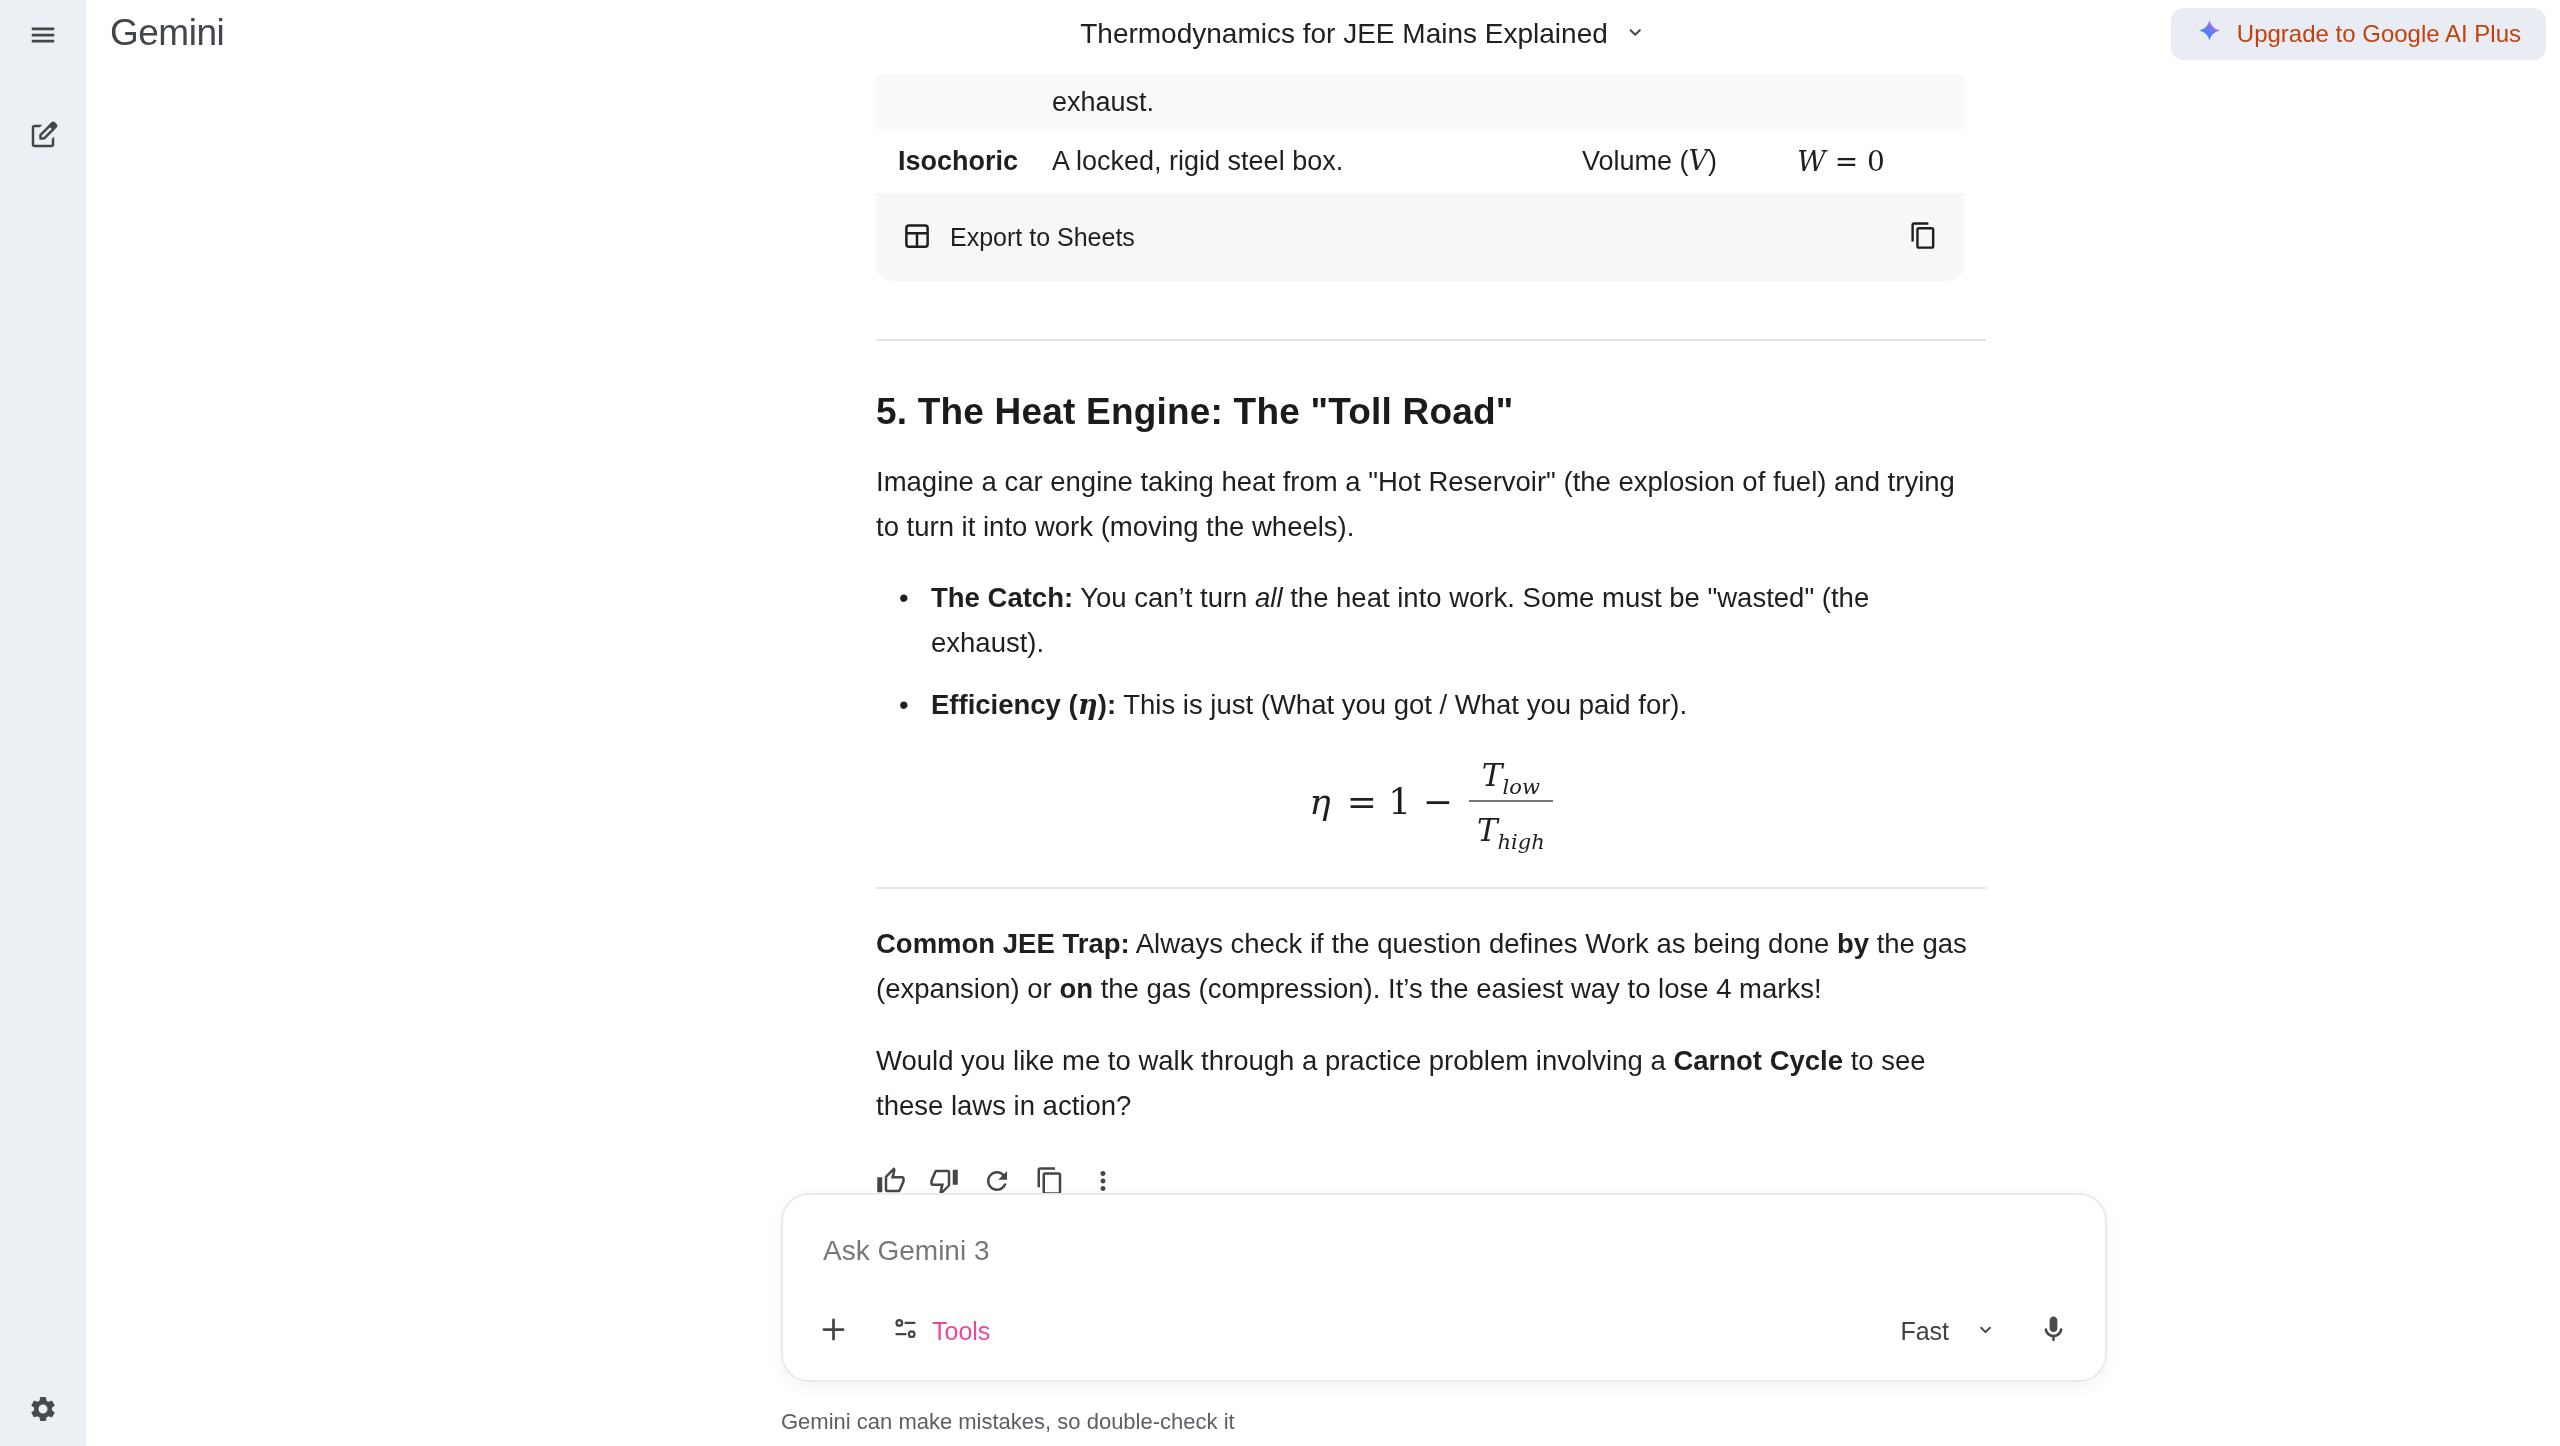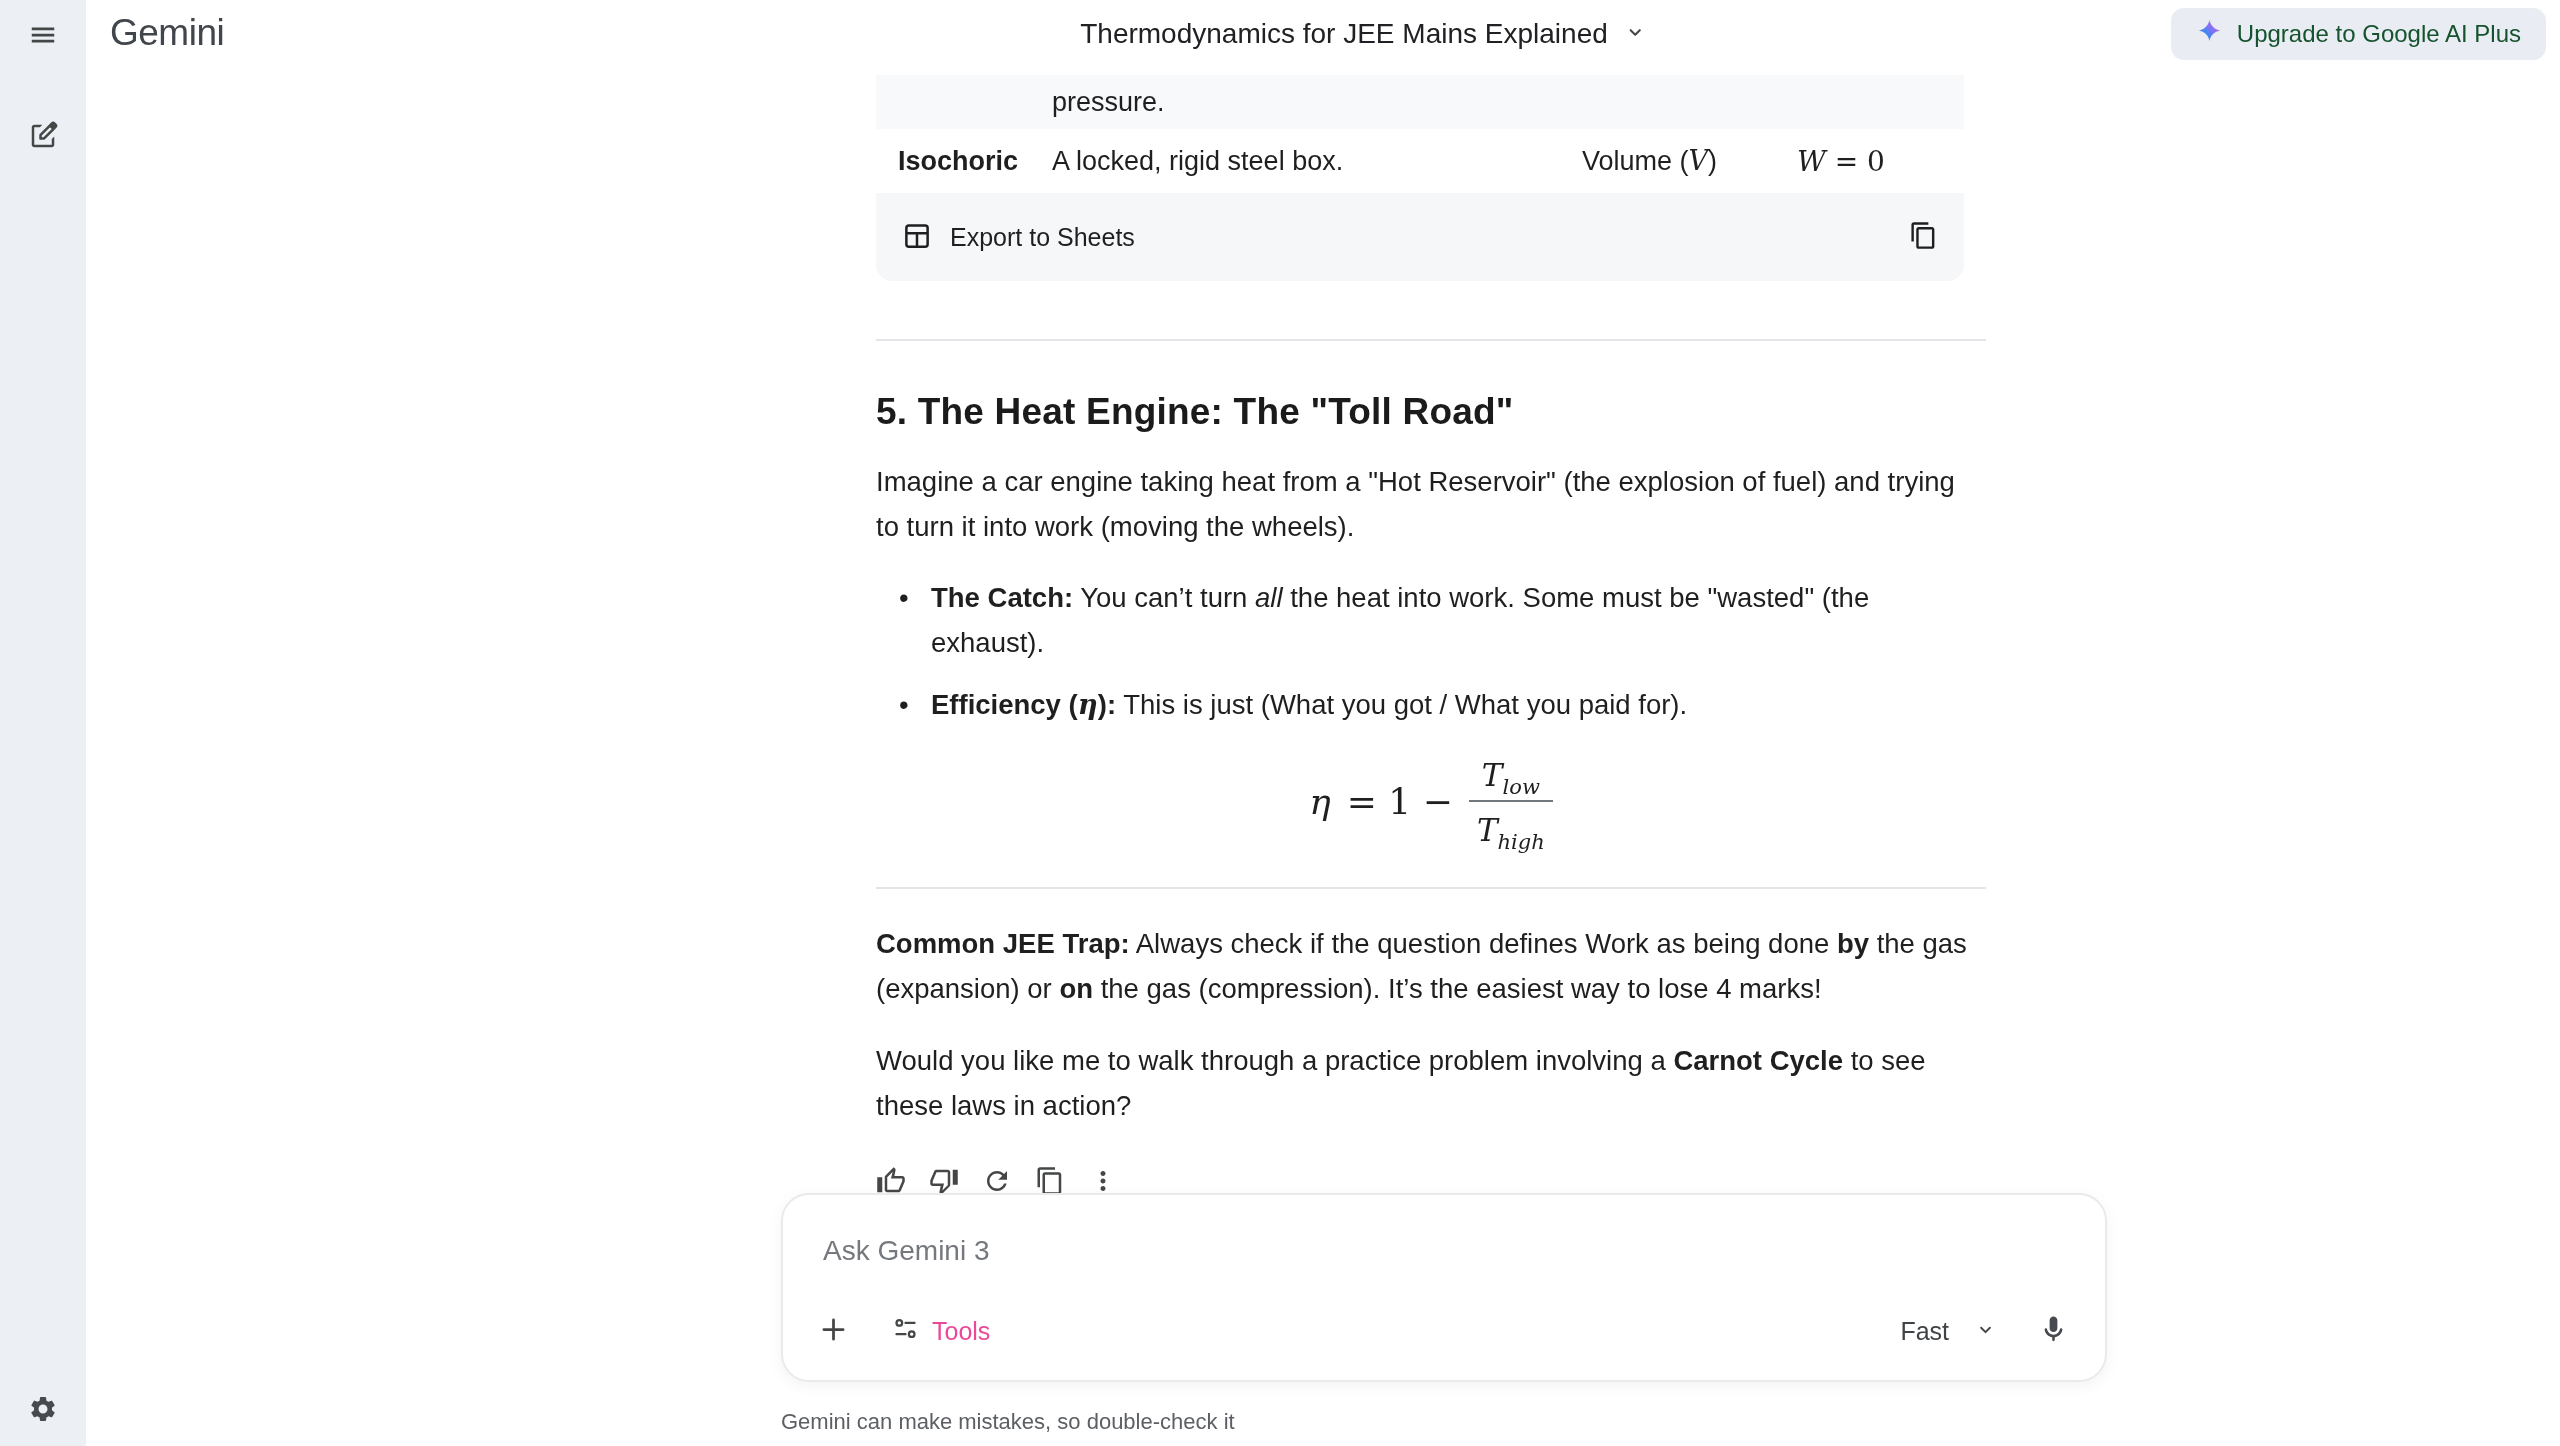--- a/index.html
+++ b/index.html
@@ -18,21 +18,21 @@
   .btn-settings { top:1386px; }
 
   
   .logo { position:absolute; left:110px; top:12px; font-size:37px; font-weight:500;
           color:#41464c; letter-spacing:-0.5px; }
   .title-wrap { position:absolute; left:1363px; top:16px; transform:translateX(-50%);
                 display:flex; align-items:center; gap:16px; cursor:pointer; white-space:nowrap; }
   .title-wrap .t { font-size:28px; color:#202124; line-height:36px; }
   .upgrade { position:absolute; top:8px; right:14px; height:52px; border:none;
              border-radius:13px; background:#e9ecf3; display:flex; align-items:center;
-             gap:14px; padding:0 25px; font-size:24px; color:#14532d; cursor:pointer;
+             gap:14px; padding:0 25px; font-size:24px; color:#c2410c; cursor:pointer;
              font-family:inherit; }
   .upgrade svg { width:27px; height:27px; }
 
   
   .content { position:absolute; left:876px; top:75px; width:1110px; }
 
   .table-wrap { width:1088px; }
   .t-row-partial { height:54px; background:#f8f9fb; display:flex; align-items:center;
                    padding-left:176px; font-size:27px; }
   .t-row { height:64px; background:#fff; display:grid;
@@ -151,21 +151,21 @@
       <path fill="url(#sparkGrad)" d="M12 1.5c.6 4.8 4.7 8.9 9.5 9.5-4.8.6-8.9 4.7-9.5 9.5-.6-4.8-4.7-8.9-9.5-9.5 4.8-.6 8.9-4.7 9.5-9.5z"></path>
     </svg>
   </span>
   <span>Upgrade to Google AI Plus</span>
 </button>
 
 <main class="content">
 
   <div class="table-wrap">
     <div class="t-row-partial">
-      <span>pressure.</span>
+      <span>exhaust.</span>
     </div>
     <div class="t-row">
       <span class="t-name">Isochoric</span>
       <span class="t-desc">A locked, rigid steel box.</span>
       <span class="t-desc"><span>Volume (</span><span class="mvar">V</span><span>)</span></span>
       <span class="math"><span class="mvar">W</span><span> = 0</span></span>
     </div>
     <div class="t-export">
       <button class="icon-btn">
         <span>

